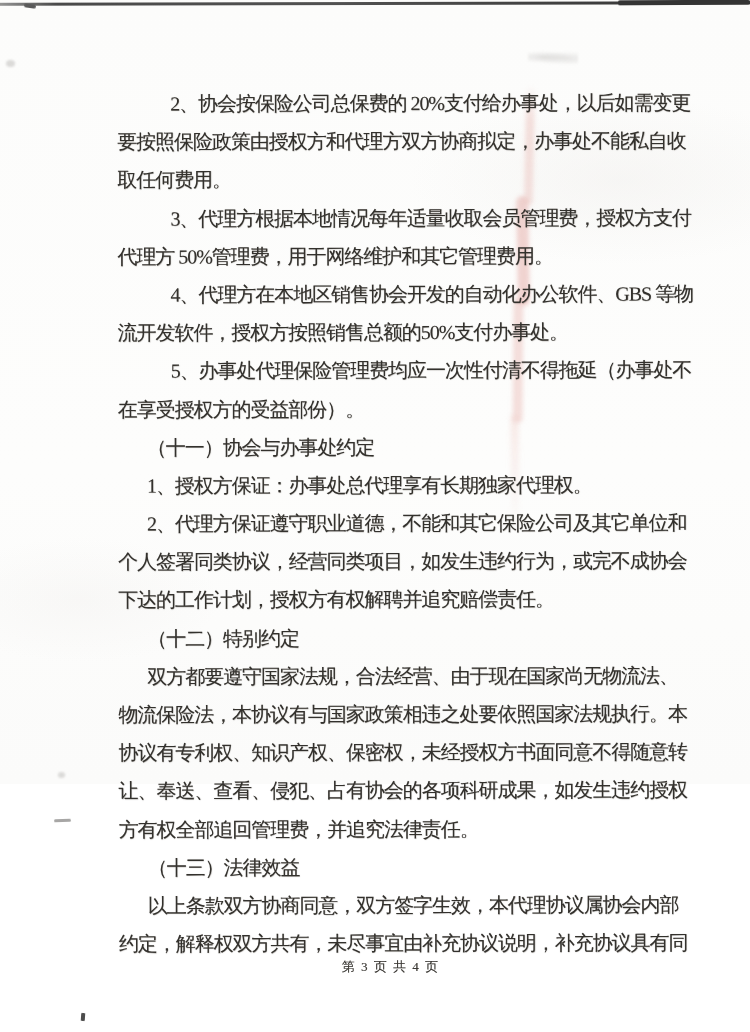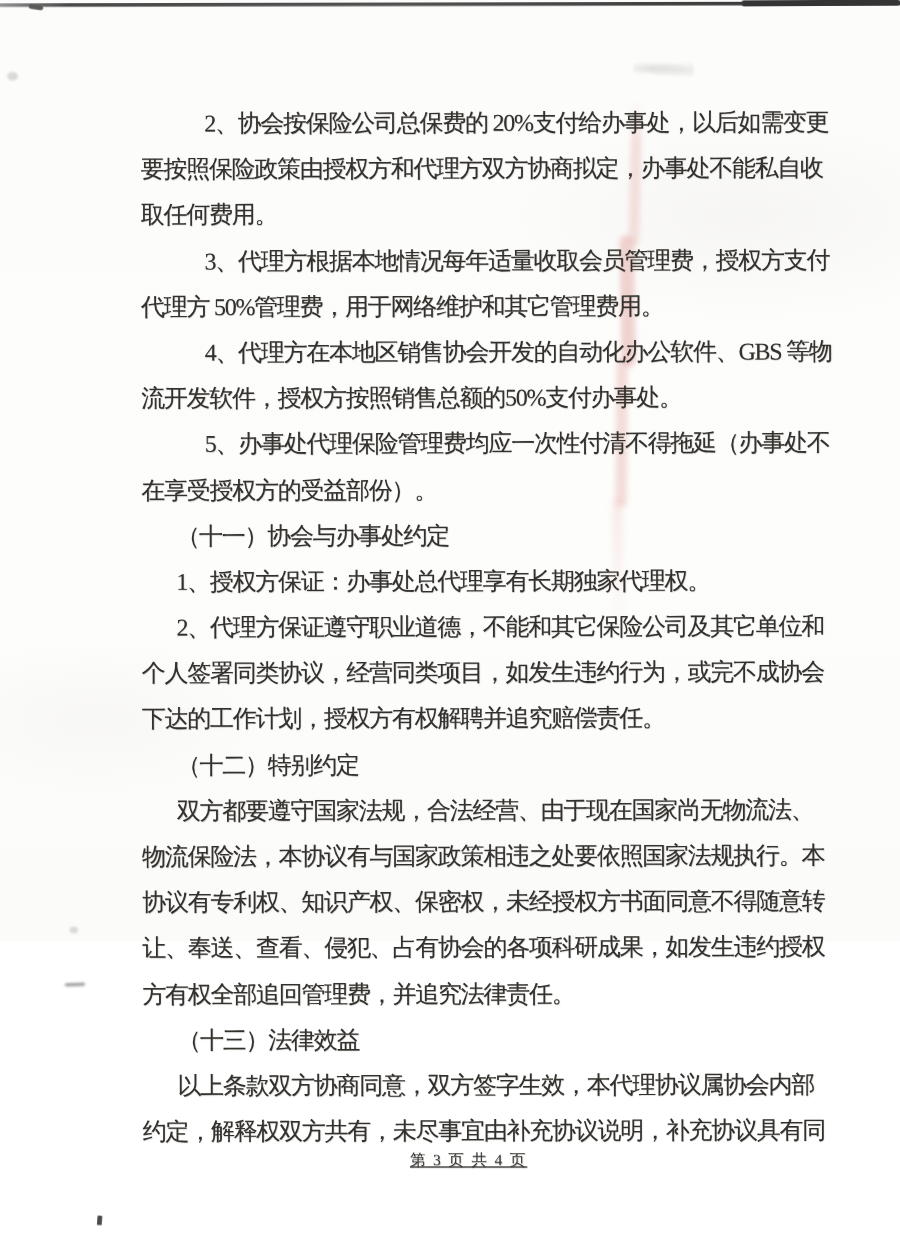--- a/index.html
+++ b/index.html
@@ -34,21 +34,20 @@
   .ind1 { padding-left: 29px; }
   .ind2 { padding-left: 53px; }
   #footer {
     position: absolute;
     left: 118px; top: 958px; width: 545px;
     text-align: center;
     color: #3a3834;
     font-size: 13px;
     letter-spacing: 1.5px;
     text-shadow: 0.3px 0.3px 0.6px rgba(90,85,80,0.5);
-    text-decoration: underline;
   }
   
   .artifact { position: absolute; pointer-events: none; }
   #topline {
     left: -4px; top: 2px; width: 760px; height: 3px;
     background: linear-gradient(90deg, rgba(70,70,70,.55) 0%, #4a4a4a 8%, #515151 45%, #3d3d3d 80%, #2e2e2e 100%);
     transform: rotate(-0.12deg);
     filter: blur(.4px);
   }
   #topline-right {

